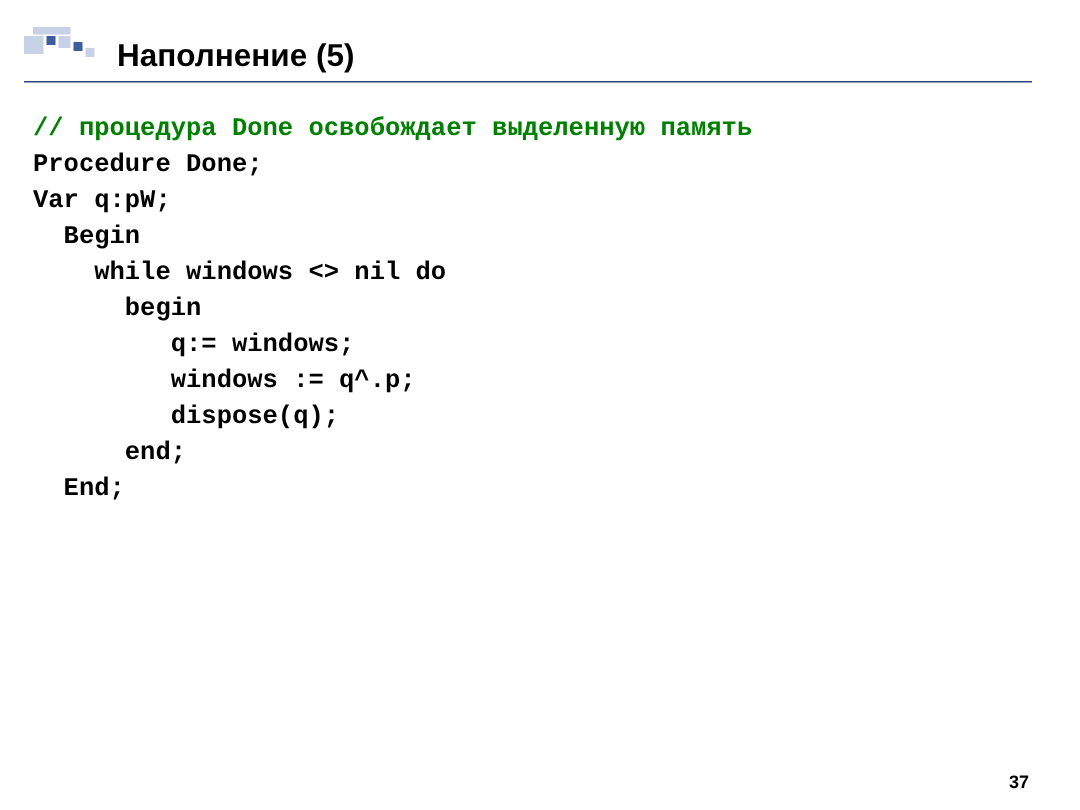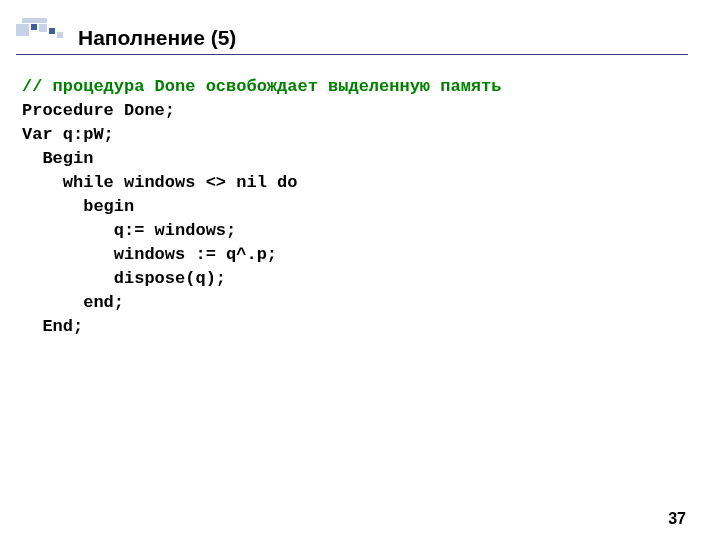--- a/index.html
+++ b/index.html
@@ -95,21 +95,21 @@
     white-space: pre;
     color: #000000;
   }
   .comment {
     color: #008000;
   }
   .pagenum {
     position: absolute;
     right: 34px;
     bottom: 12px;
-    font-size: 16px;
+    font-size: 12px;
     font-weight: bold;
     color: #000000;
   }
 </style>
 </head>
 <body>
 
 <div class="deco">
   <div class="bar-top"></div>
   <div class="bar-left"></div>

